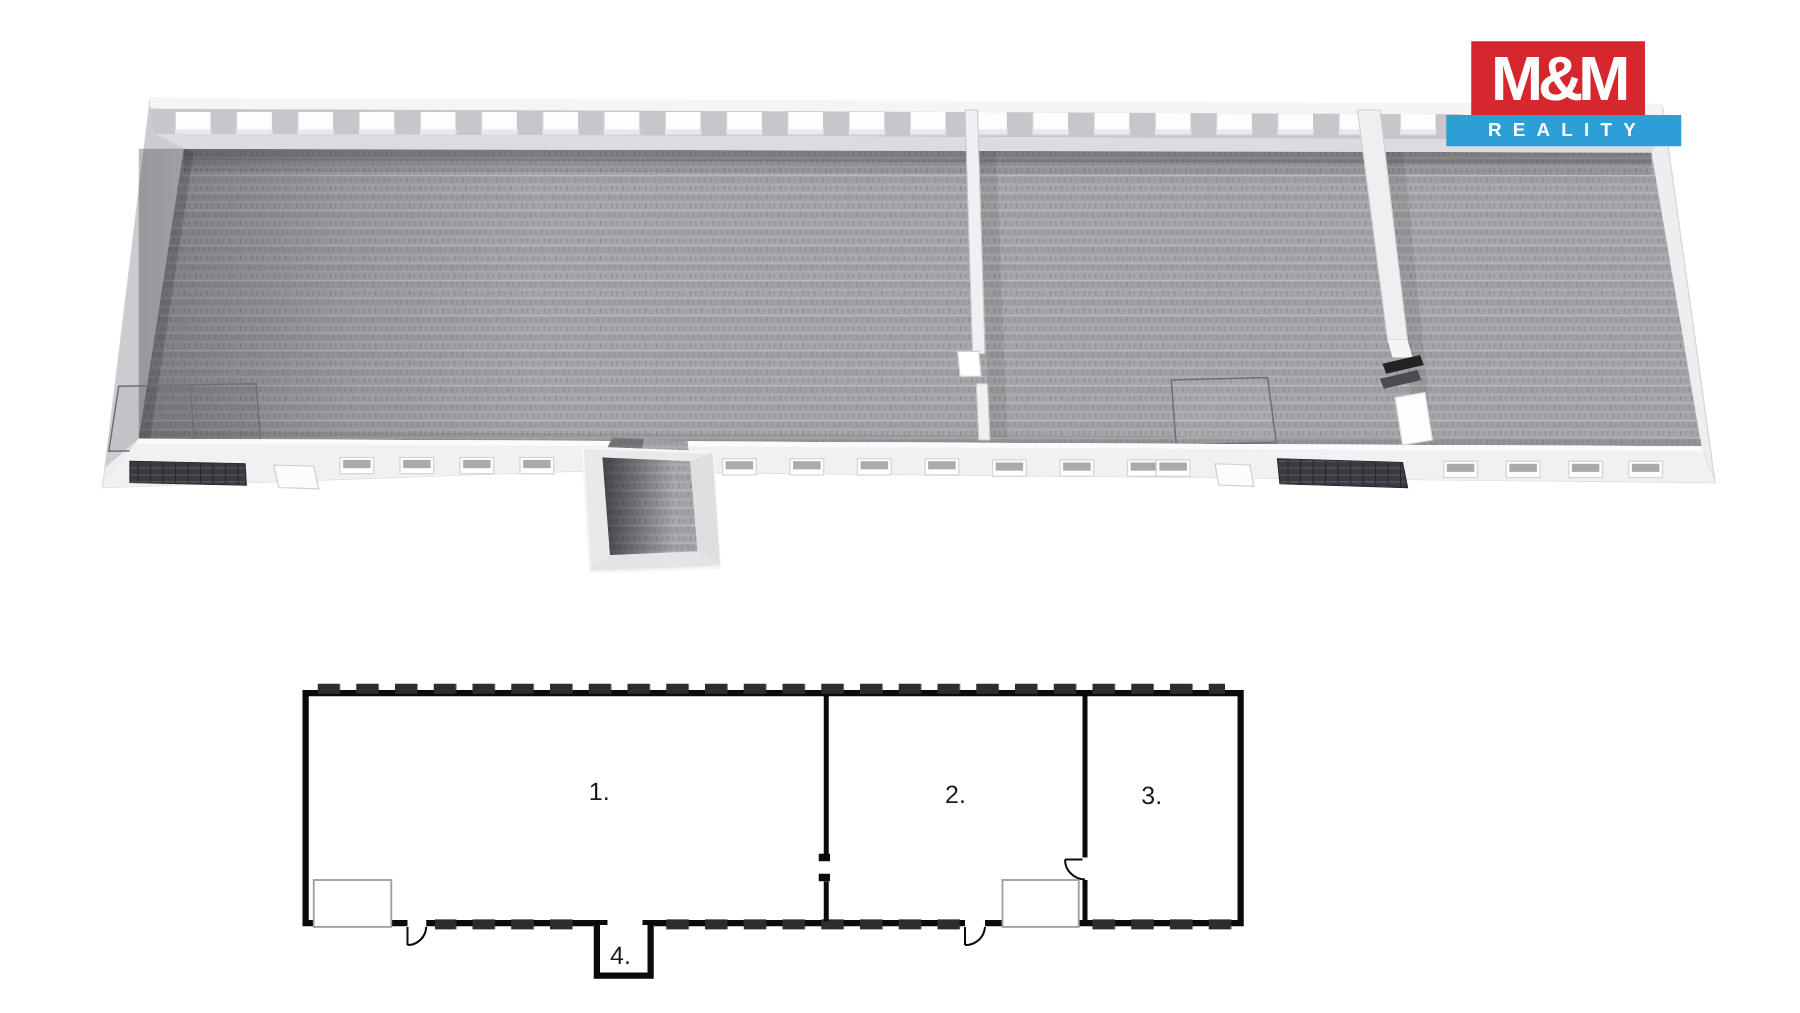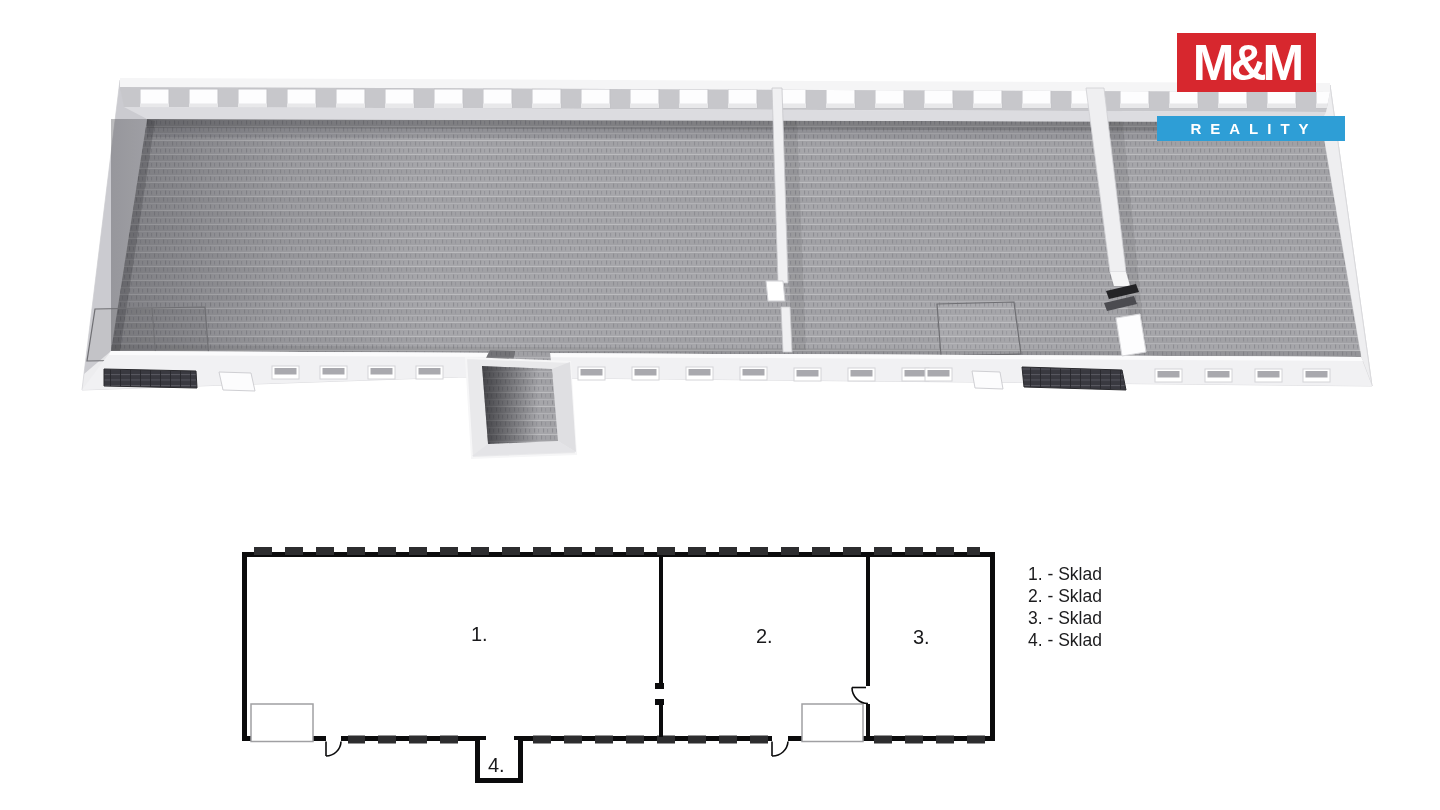--- a/index.html
+++ b/index.html
@@ -8,21 +8,21 @@
   .stage svg{position:absolute;left:0;top:0;}
   .lbl{position:absolute;color:#1a1a1c;font-size:20px;line-height:20px;}
   .legend{position:absolute;left:1028px;top:563px;color:#1b1b1d;font-size:17.5px;line-height:22px;}
   .legend div{white-space:pre;}
   .logo{position:absolute;}
   .logo-red{position:absolute;left:1177px;top:33px;width:139px;height:59px;background:#d7272e;
             display:flex;align-items:center;justify-content:center;color:#fff;
             font-weight:800;font-size:50px;letter-spacing:-4px;}
   .logo-blue{position:absolute;left:1157px;top:92px;width:188px;height:25px;background:#2e9ed6;
              display:flex;align-items:center;justify-content:center;color:#fff;
-             font-weight:700;font-size:15px;letter-spacing:9px;padding-left:6px;box-sizing:border-box;margin-top:24px;}
+             font-weight:700;font-size:15px;letter-spacing:9px;padding-left:6px;box-sizing:border-box;}
 </style>
 </head>
 <body>
 
 <div class="stage">
 
   <svg width="1440" height="810" viewBox="0 0 1440 810">
     <defs>
       <pattern id="floorTex" width="9" height="14" patternUnits="userSpaceOnUse">
         <rect width="9" height="14" fill="#a6a6aa"></rect>
@@ -191,25 +191,19 @@
         <path d="M852,687.5 A16,16 0 0 0 868,703.5"></path>
       </g>
     </g>
   </svg>
 
   <div class="lbl" style="left:471px;top:624px">1.</div>
   <div class="lbl" style="left:756px;top:626px">2.</div>
   <div class="lbl" style="left:913px;top:627px">3.</div>
   <div class="lbl" style="left:488px;top:755px">4.</div>
 
-  <div class="legend">
-    <div>1. - Sklad</div>
-    <div>2. - Sklad</div>
-    <div>3. - Sklad</div>
-    <div>4. - Sklad</div>
-  </div>
 
   <div class="logo">
     <div class="logo-red">M&amp;M</div>
     <div class="logo-blue">REALITY</div>
   </div>
 
 </div>
 
 </body></html>

